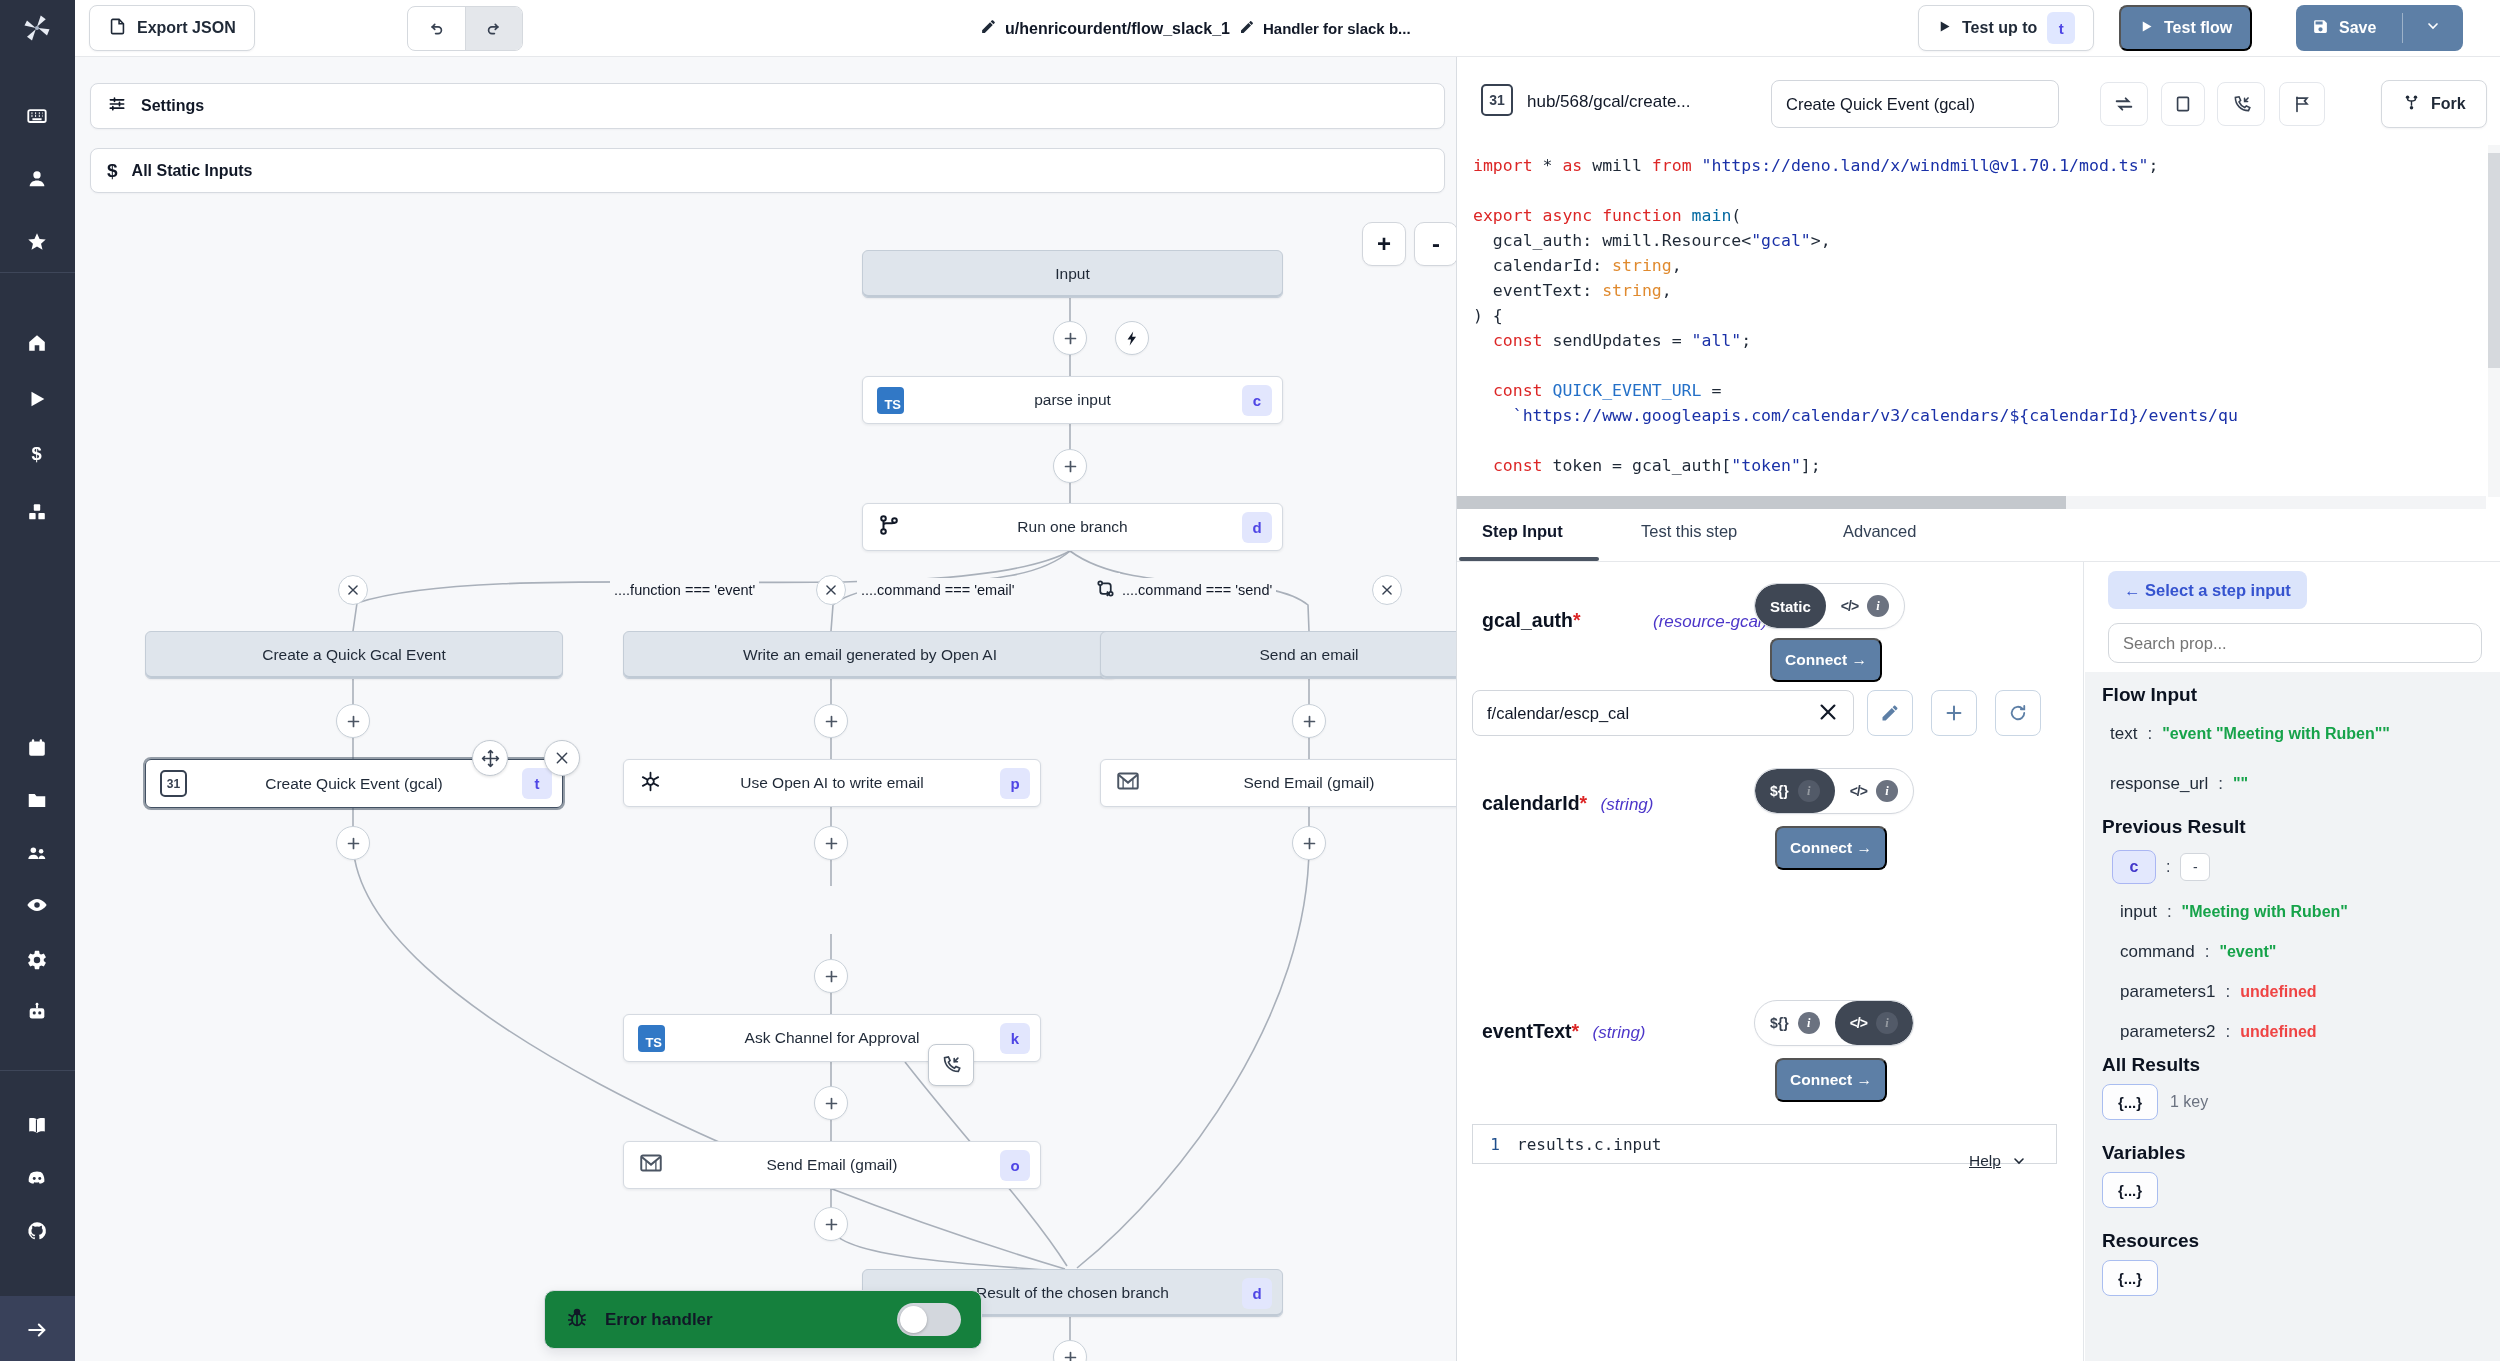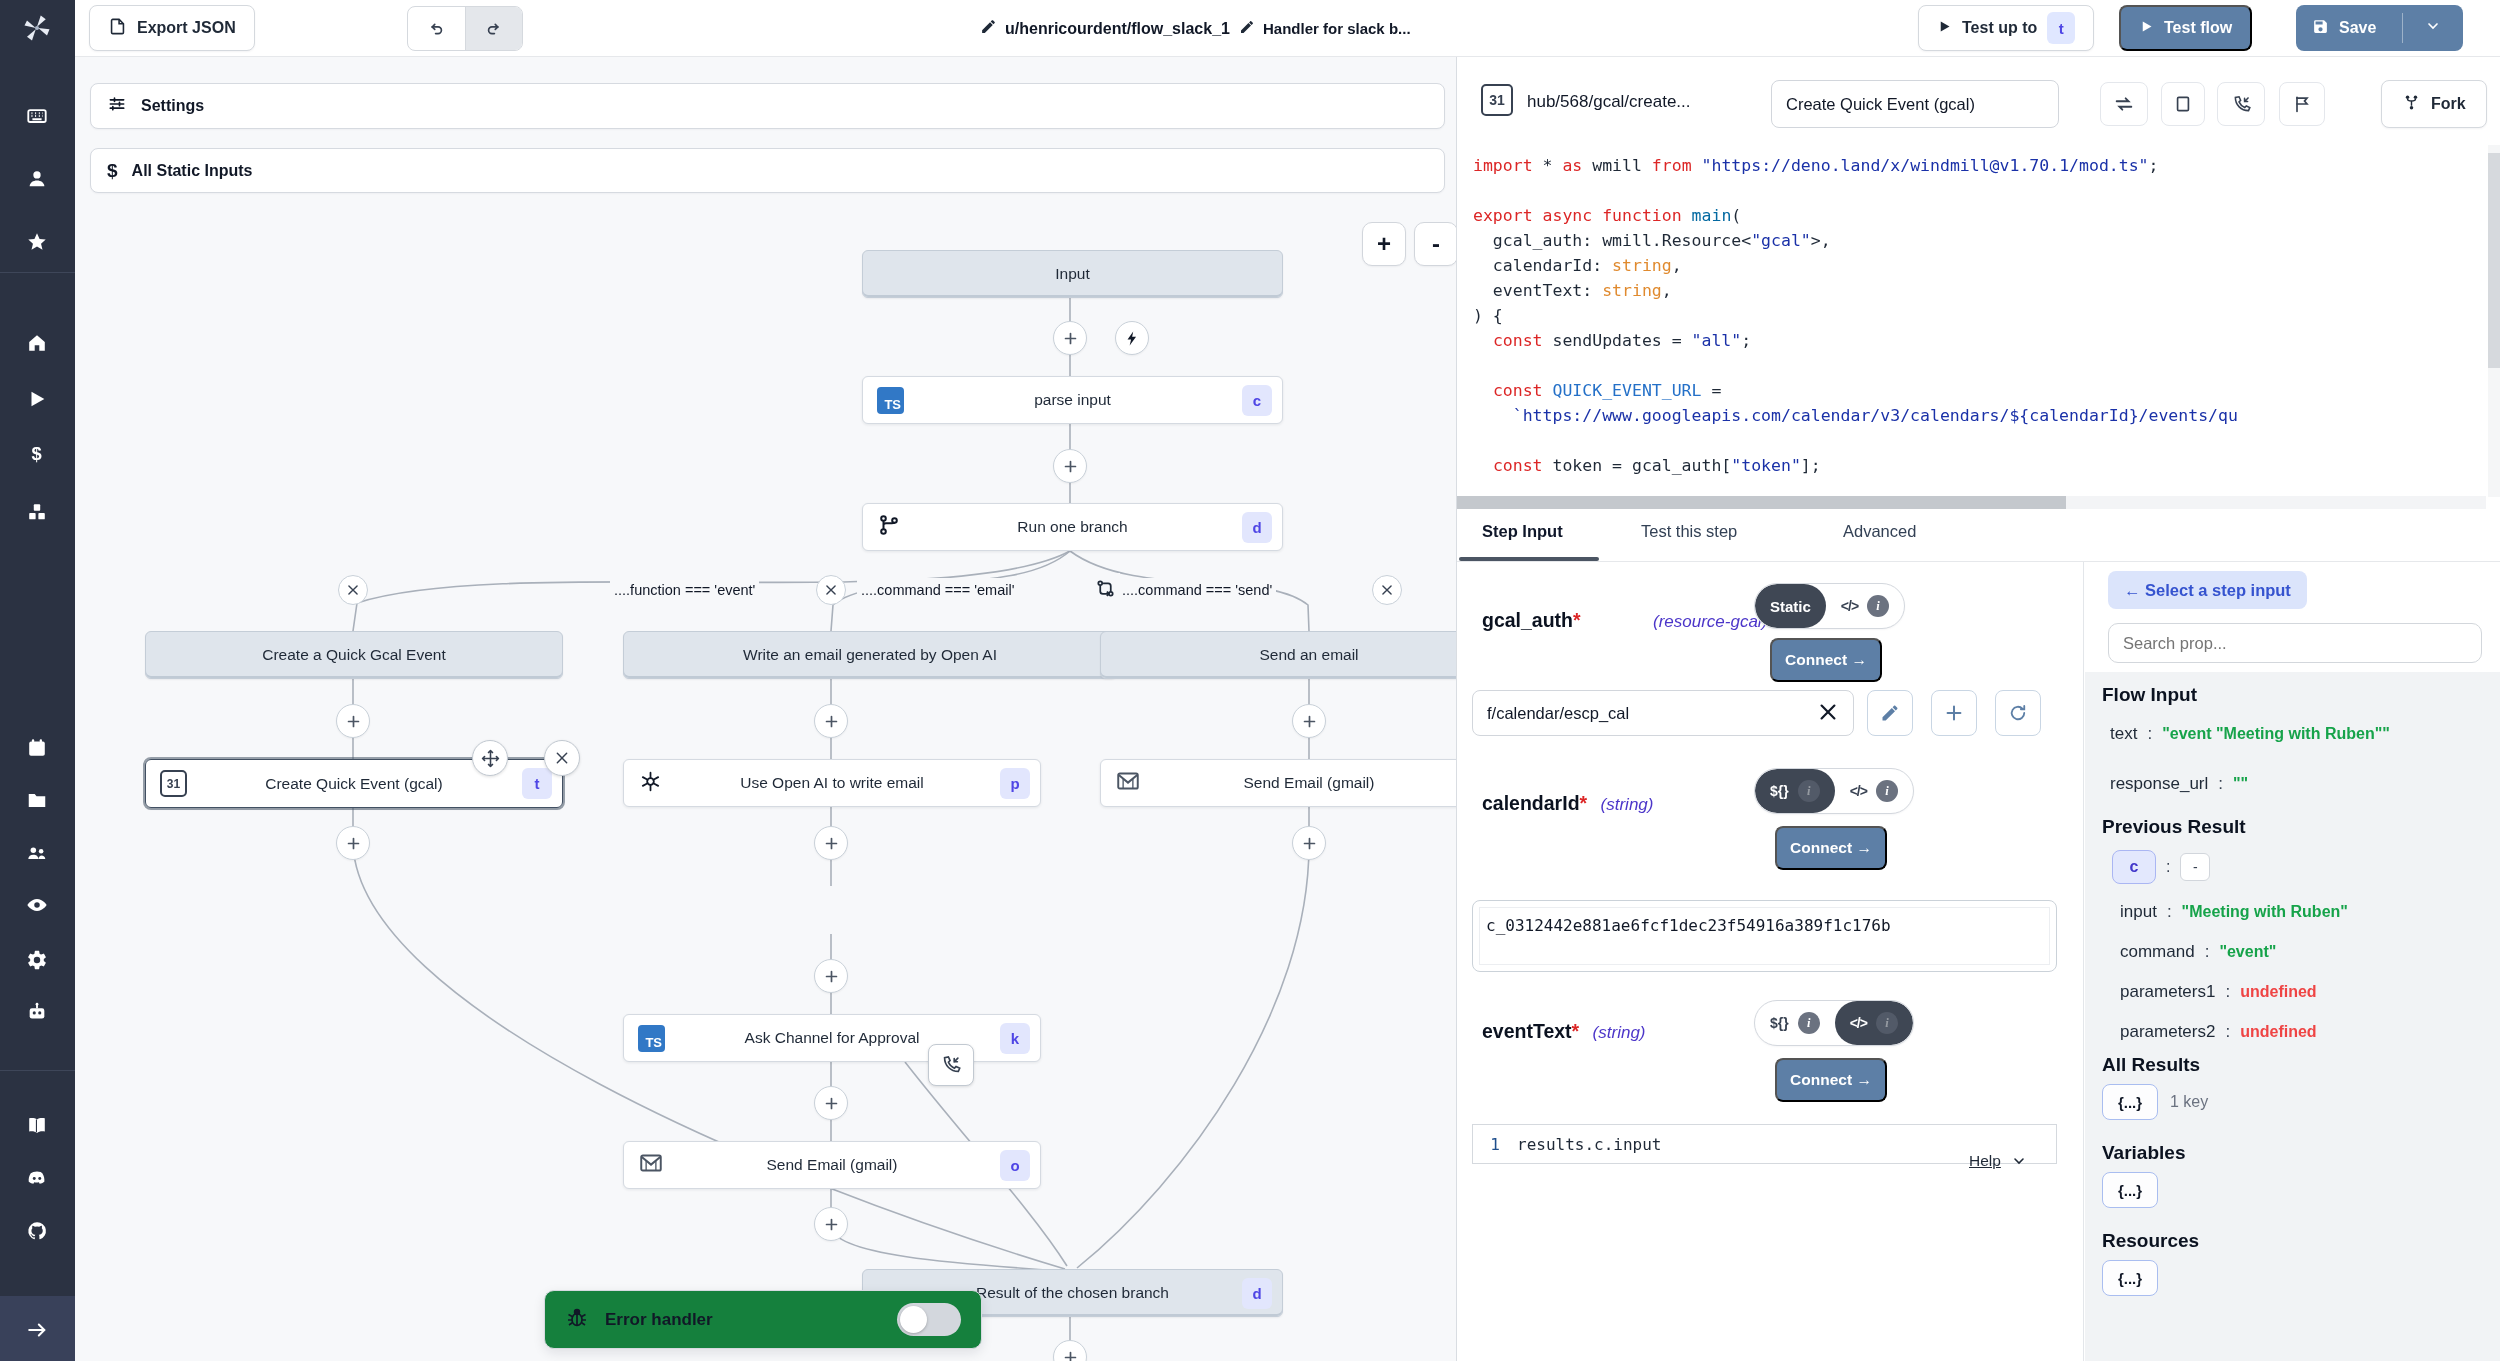--- a/index.html
+++ b/index.html
@@ -621,23 +621,20 @@
     <div class="seg dark">
         <span class="codeglyph" style="letter-spacing:0">${}</span>
         <span class="infoc dim">i</span>
       </div>
     <div class="seg">
         <span class="codeglyph">&lt;/&gt;</span>
         <span class="infoc">i</span>
       </div>
   </div>
   <button class="connectbtn" style="left:318px;top:769px;">Connect →</button>
-  <div id="cal-value-box">
-    <div id="cal-value-inner">c_0312442e881ae6fcf1dec23f54916a389f1c176b</div>
-  </div>
 
   <div class="flabel" style="left:25px;top:963px;">
     <span>eventText</span><span class="req">*</span>
     <span class="fannot" style="margin-left:8px">(string)</span>
   </div>
   <div class="segtoggle" style="left:297px;top:943px;">
     <div class="seg">
         <span class="codeglyph" style="letter-spacing:0">${}</span>
         <span class="infoc">i</span>
       </div>

